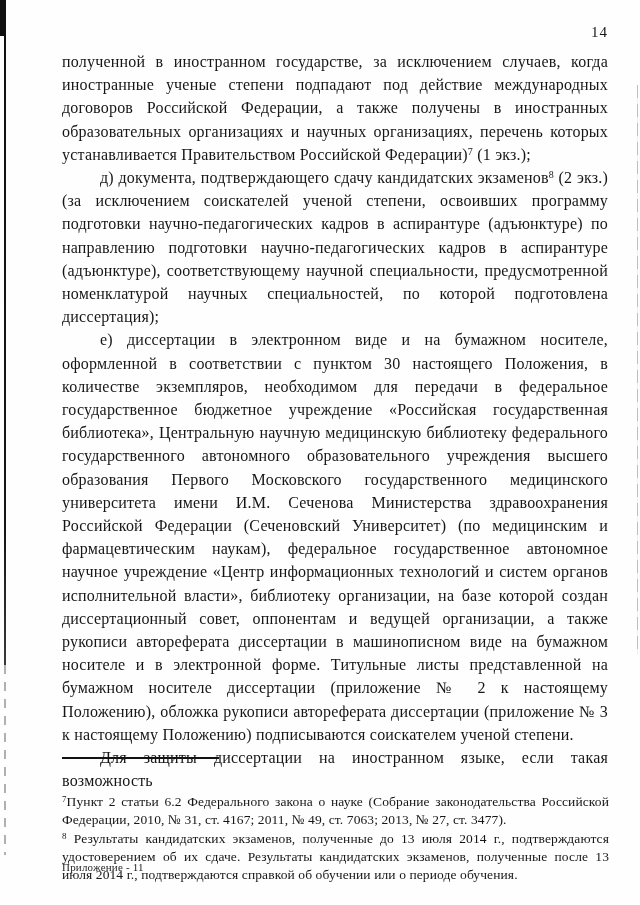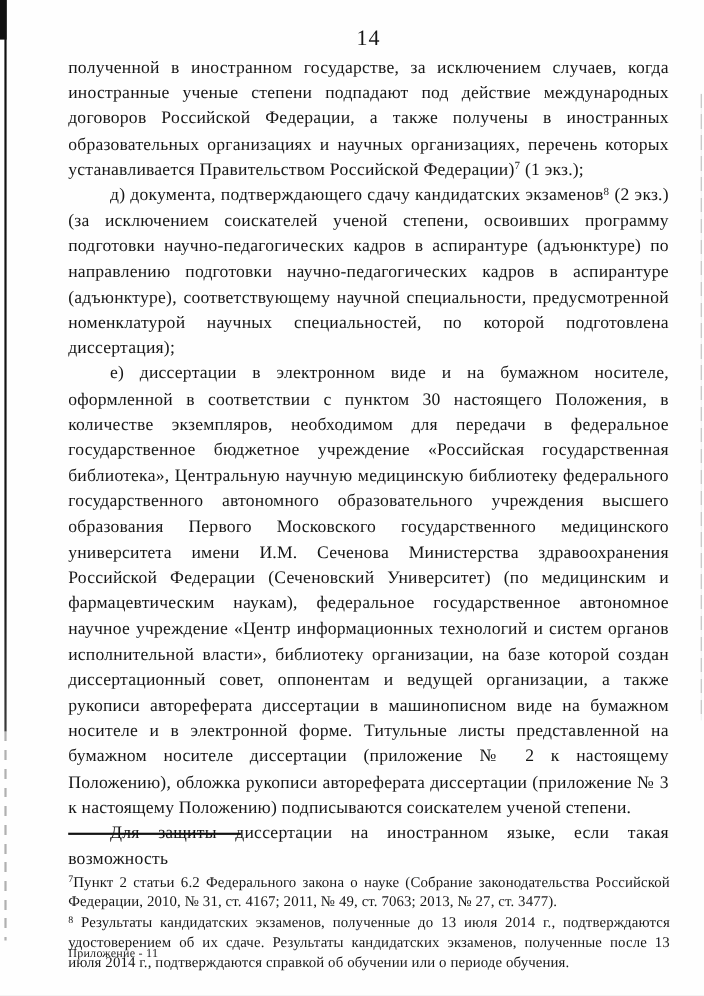--- a/index.html
+++ b/index.html
@@ -33,21 +33,21 @@
   .right-border-dashes {
     position: absolute; right: 2px; top: 85px; width: 1px; height: 570px;
     background: repeating-linear-gradient(
       to bottom,
       rgba(135,135,135,0.55) 0 13px,
       rgba(135,135,135,0.12) 13px 19px);
   }
 
   .page-number {
     position: absolute; left: 62px; top: 24px; width: 546px;
-    text-align: center; font-size: 20px; letter-spacing: 1px;
+    text-align: right; font-size: 15px; letter-spacing: 1px;
   }
 
   .body-text {
     position: absolute; left: 62px; top: 50px; width: 546px;
     font-size: 16px; line-height: 23.2px; letter-spacing: 0.2px;
     text-align: justify;
   }
   .para { margin: 0; text-indent: 38px; }
   .para.no-indent { text-indent: 0; }
 

